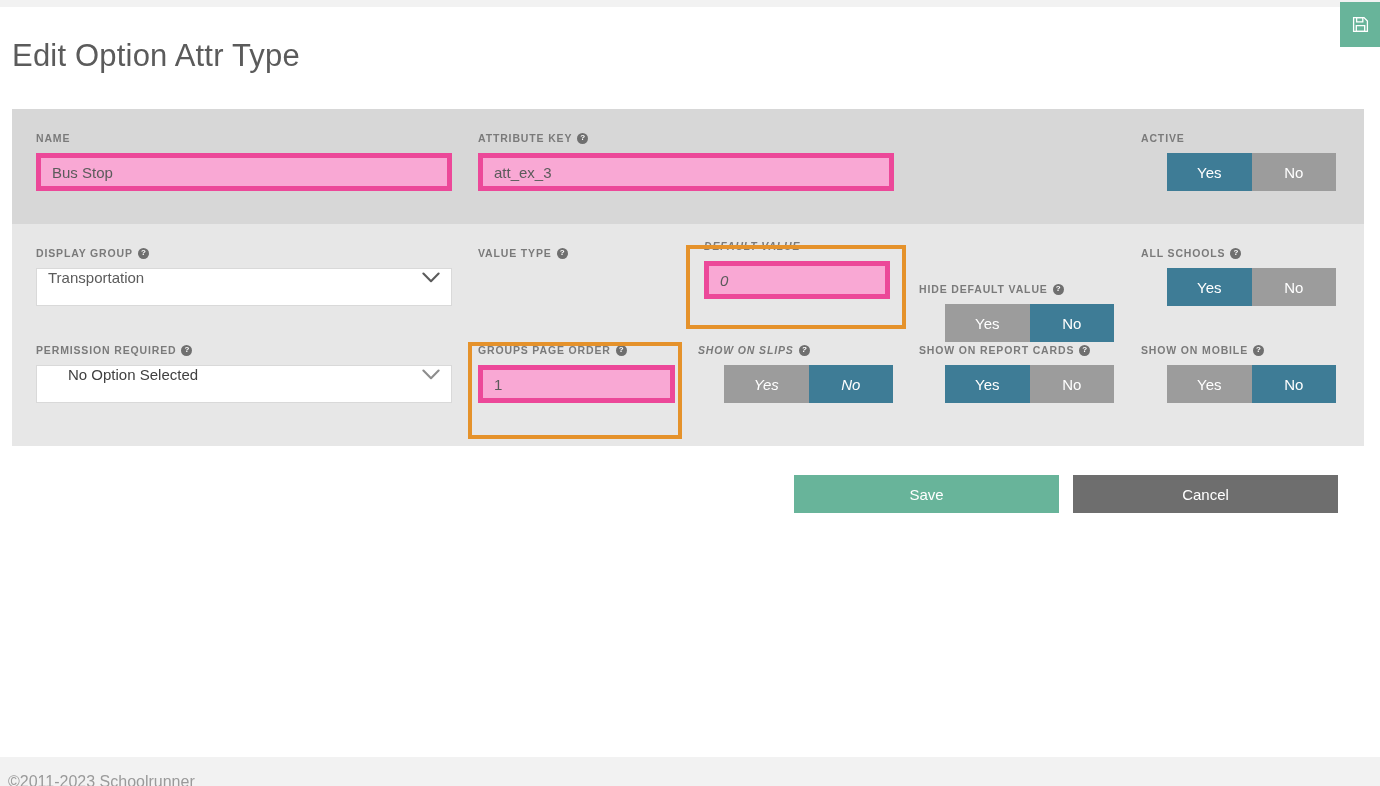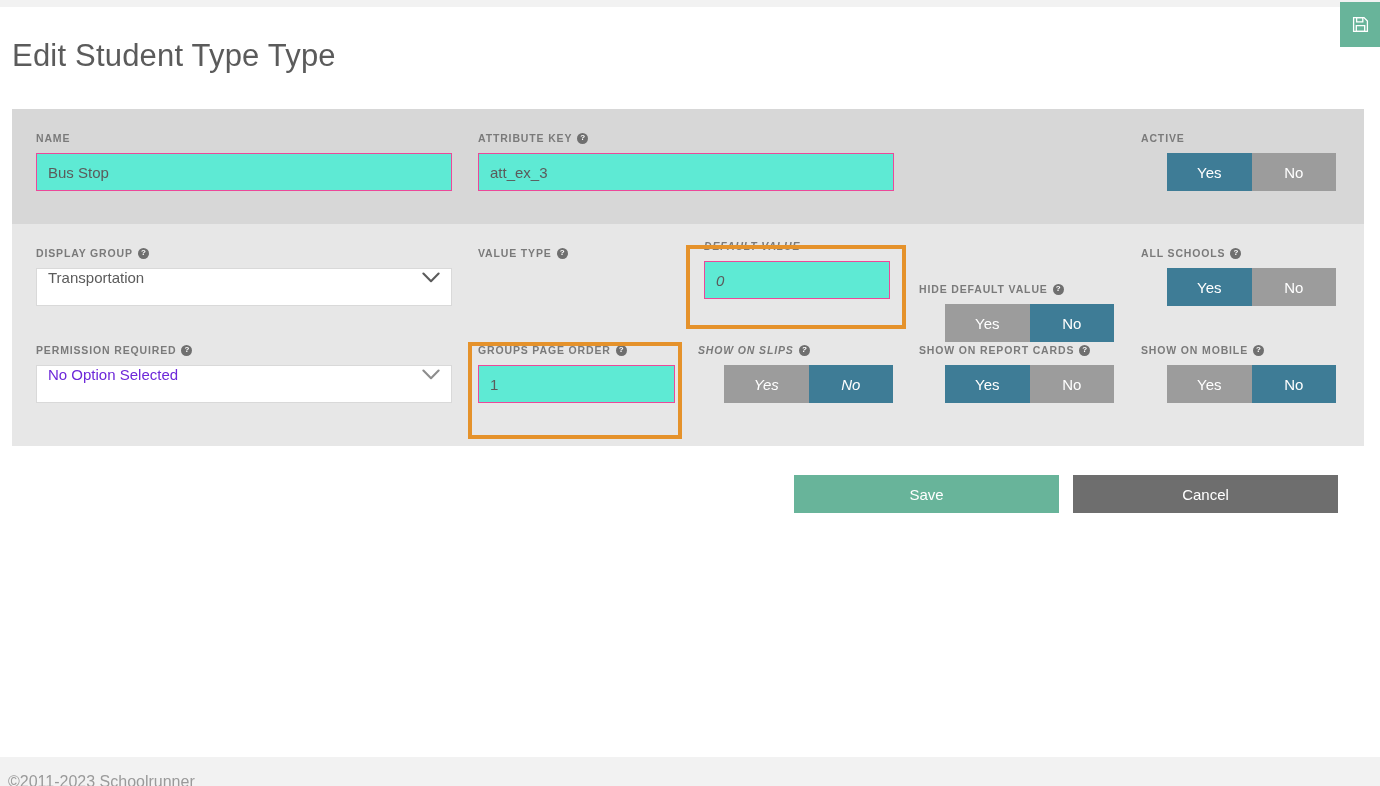--- a/index.html
+++ b/index.html
@@ -98,22 +98,22 @@
     font-family: "Liberation Sans", sans-serif;
     letter-spacing: 0;
     flex: 0 0 auto;
   }
   .help-icon span { position: relative; top: -0.5px; }
 
   
   .text-input {
     margin-top: 8px;
     height: 38px;
-    background: #5eead4;
-    border: 1px solid #ec4899;
+    background: #f9a8d4;
+    border: 5px solid #ec4899;
     display: flex;
     align-items: center;
     padding: 0 11px;
     font-size: 15px;
     color: #5b5b5b;
     font-family: "Liberation Sans", sans-serif;
     cursor: text;
     overflow: hidden;
     white-space: nowrap;
   }
@@ -126,21 +126,21 @@
     border: 1px solid #d9d9d9;
     display: flex;
     align-items: flex-start;
     justify-content: space-between;
     padding: 0 11px;
     font-size: 15px;
     color: #5b5b5b;
     cursor: pointer;
     white-space: nowrap;
   }
-  .select-input.placeholder .select-value { color: #6d28d9; }
+  .select-input.placeholder .select-value { color: #404040; margin-left: 20px; }
   .chev { flex: 0 0 auto; display: block; margin-left: 8px; }
 
   
   .toggle {
     margin-top: 8px;
     height: 38px;
     display: flex;
     padding-left: 26px;
   }
   .toggle-opt {
@@ -214,21 +214,21 @@
   <div class="save-icon-btn">
     <span>
       <svg width="17" height="17" viewBox="0 0 17 17" fill="none" stroke="#ffffff" stroke-width="1.3">
         <path d="M1.6 1.6h10.4l3.4 3.4v10.4H1.6z"></path>
         <path d="M4.6 1.6h6.2v4.2H4.6z" fill="none"></path>
         <path d="M4.3 9.6h8.4v5.8H4.3z" fill="none"></path>
       </svg>
     </span>
   </div>
 
-  <div class="page-title">Edit Student Type Type</div>
+  <div class="page-title">Edit Option Attr Type</div>
 
   <div class="form-panel">
 
     <div class="section section-top">
 
       <div class="field" style="left:24px; top:22px; width:416px;">
         <div class="field-label">
           <span>NAME</span>
         </div>
         <div class="text-input">

